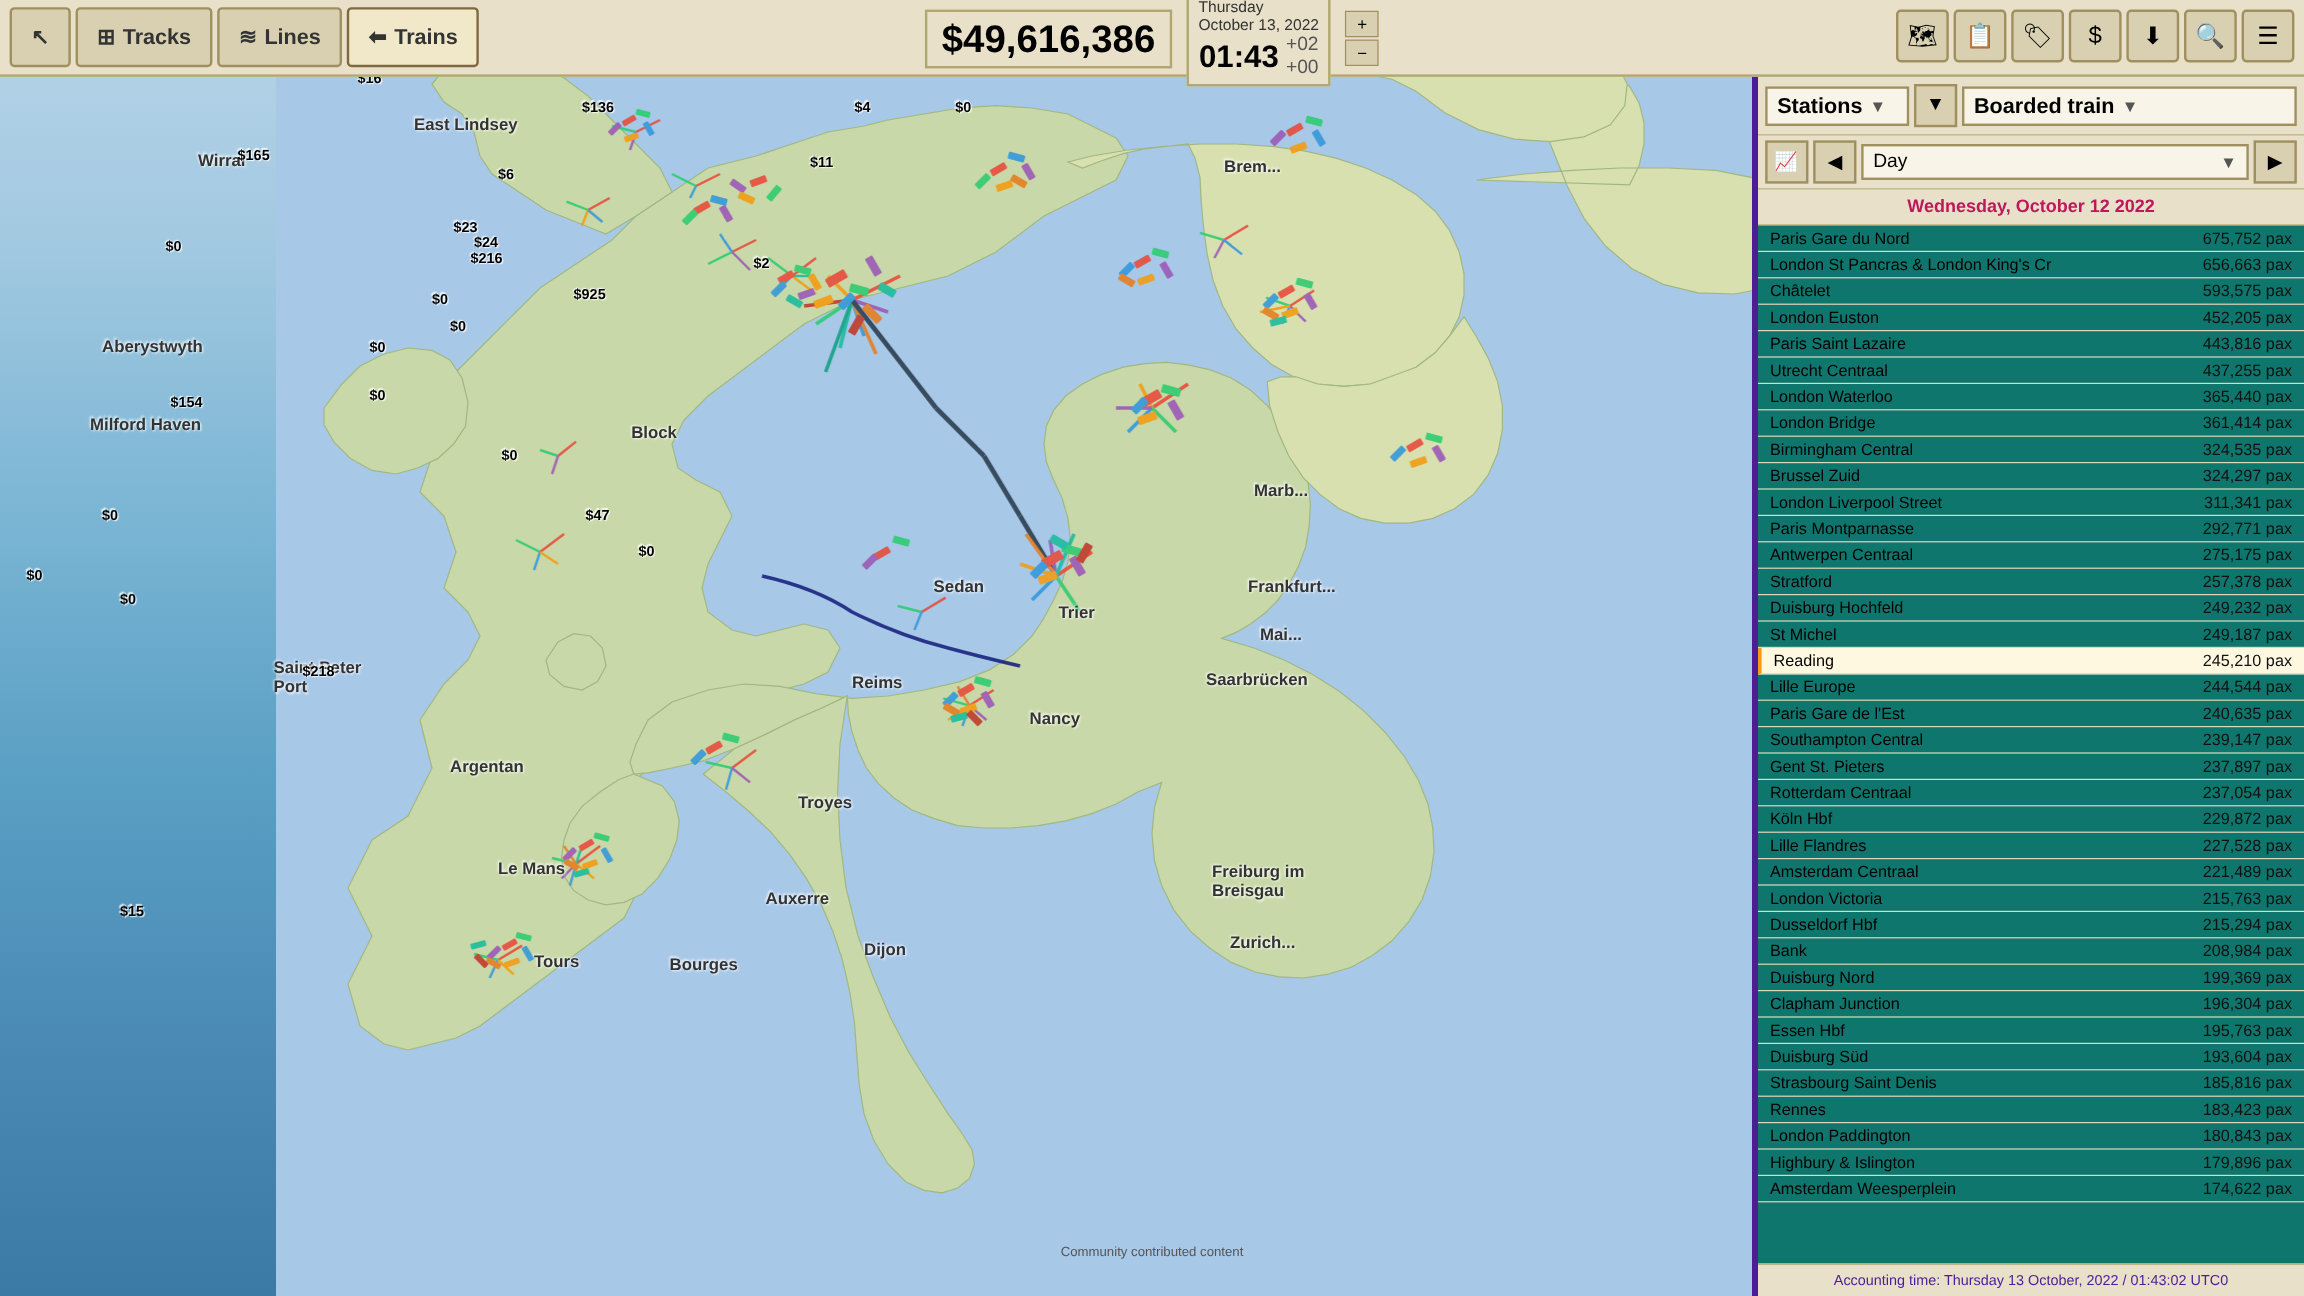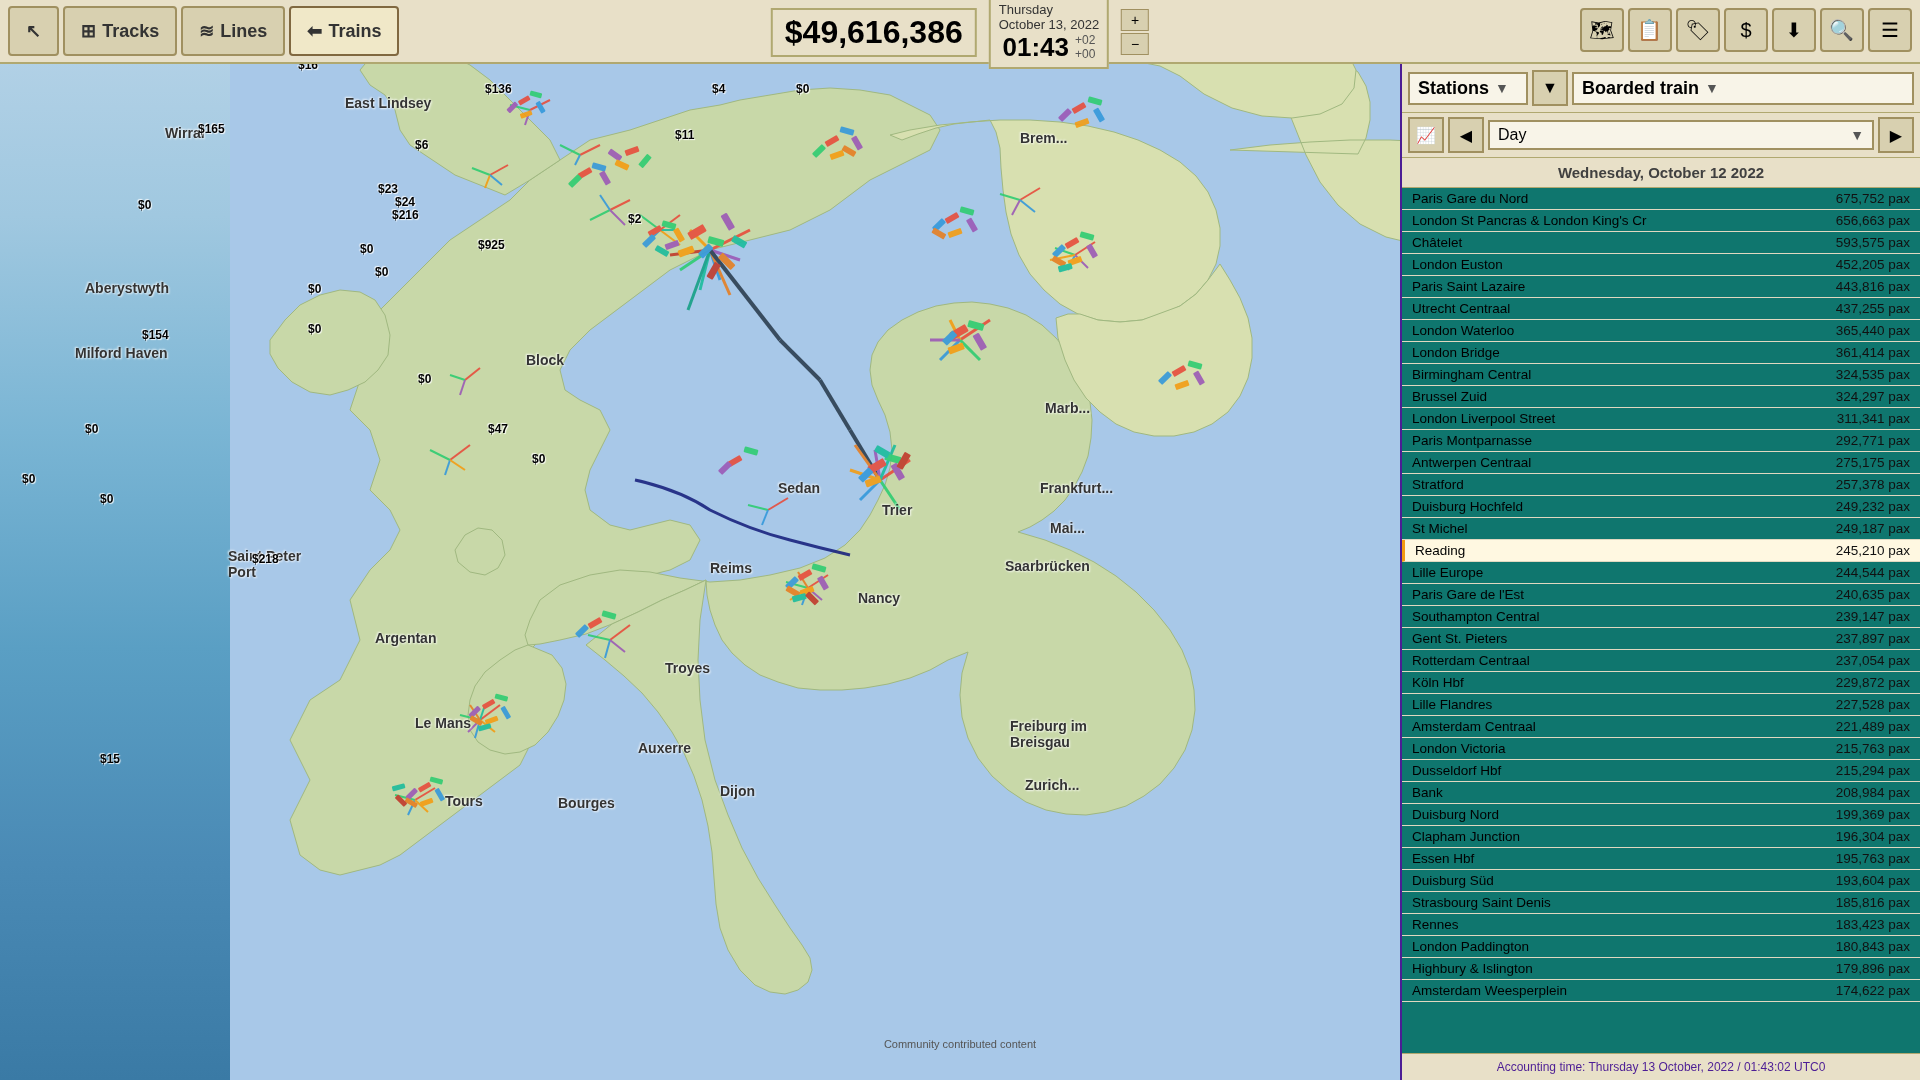--- a/index.html
+++ b/index.html
@@ -82,21 +82,21 @@
     #time-display {
       font-size: 26px;
       font-weight: bold;
       color: #000;
       display: flex;
       align-items: center;
       gap: 4px;
     }
 
     #time-sub {
-      font-size: 12px;
+      font-size: 16px;
       color: #555;
       line-height: 1.2;
       text-align: center;
     }
 
     #speed-controls {
       display: flex;
       flex-direction: column;
       gap: 2px;
     }
@@ -134,24 +134,24 @@
       align-items: center;
       justify-content: center;
       font-size: 20px;
     }
 
     
     #right-panel {
       position: absolute;
       top: 64px;
       right: 0;
-      width: 520px;
+      width: 460px;
       bottom: 0;
       background: #f0ead8;
-      border-left: 2px solid #4c1d95;
+      border-left: 5px solid #4c1d95;
       z-index: 50;
       display: flex;
       flex-direction: column;
     }
 
     #panel-header {
       display: flex;
       align-items: center;
       padding: 6px;
       gap: 4px;
@@ -222,21 +222,21 @@
       justify-content: space-between;
     }
 
     #panel-date-header {
       text-align: center;
       padding: 6px;
       font-size: 15px;
       font-weight: bold;
       background: #e8e0c8;
       border-bottom: 1px solid #b0a870;
-      color: #404040;
+      color: #be185d;
     }
 
     #station-list {
       flex: 1;
       overflow-y: auto;
       background: #0f766e;
     }
 
     .station-row {
       display: flex;

